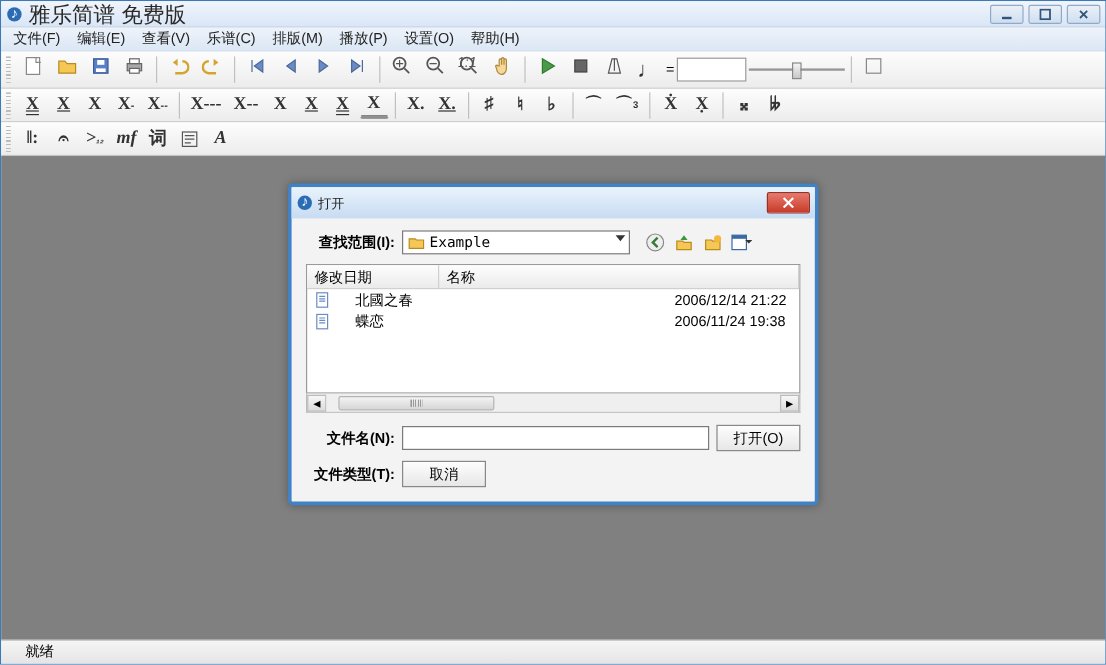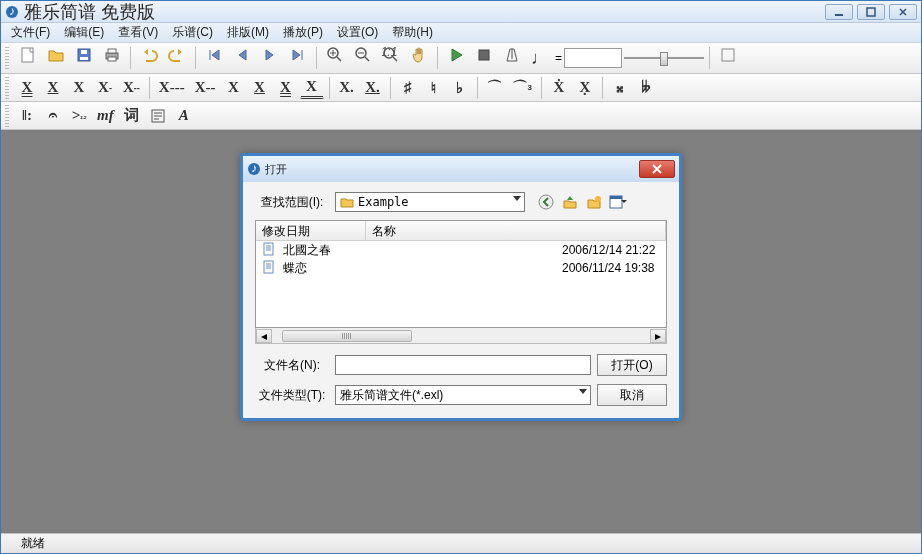--- a/index.html
+++ b/index.html
@@ -32,33 +32,33 @@
 .statusbar .st-left { flex: 1; }
 .statusbar .st-right { padding-right: 20px; margin-top: 48px; }
 
 
 .dialog { position: absolute; left: 240px; top: 153px; width: 442px; border: 3px solid #3f82c8; border-radius: 4px; background: #f3f3f3; box-shadow: 0 0 8px rgba(0,0,0,.3); }
 .dlg-titlebar { height: 26px; background: linear-gradient(#eaf3fc,#c7dbf2); display: flex; align-items: center; padding: 0 4px; }
 .dlg-title { flex: 1; font-size: 11px; color: #1a1a1a; padding-left: 4px; }
 .dlg-close { width: 36px; height: 18px; background: linear-gradient(#e67b6e,#c83a28); border: 1px solid #9c3024; border-radius: 2px; display: flex; align-items: center; justify-content: center; color: #fff; cursor: pointer; }
 .dlg-body { padding: 10px 12px 12px; }
 .row { display: flex; align-items: center; gap: 6px; margin-bottom: 8px; }
-.lbl { width: 74px; text-align: center; }
+.lbl { width: 74px; text-align: right; font-weight: bold; }
 .combo { flex: 1; height: 20px; border: 1px solid #7a7a7a; background: #fff; display: flex; align-items: center; padding: 0 4px; position: relative; }
 .combo .folder-ico { width: 14px; height: 12px; margin-right: 4px; }
 .combo .arrow { position: absolute; right: 3px; top: 3px; width: 0; height: 0; border-left: 4px solid transparent; border-right: 4px solid transparent; border-top: 5px solid #333; }
 .nav-icons { display: flex; gap: 6px; margin-left: 6px; }
 .nav-ico { width: 18px; height: 18px; display: flex; align-items: center; justify-content: center; cursor: pointer; }
 
 .listview { border: 1px solid #9a9a9a; background: #fff; height: 108px; display: flex; flex-direction: column; }
 .lv-header { height: 20px; background: linear-gradient(#fdfdfd,#ebebeb); border-bottom: 1px solid #d0d0d0; display: flex; }
 .lv-header .col { border-right: 1px solid #d0d0d0; padding: 2px 6px; }
 .lv-body { flex: 1; overflow: auto; }
 .lv-row { display: flex; height: 18px; align-items: center; }
-.lv-row .cell { padding: 0 6px; display: flex; gap: 7px; }
+.lv-row .cell { padding: 0 6px; display: flex; align-items: center; gap: 20px; }
 .col-name { width: 300px; }
 .col-date { flex: 1; }
 
 .hscroll { height: 16px; background: #eee; border: 1px solid #bbb; border-top: none; display: flex; align-items: center; margin-bottom: 10px; }
 .hs-btn { width: 16px; height: 14px; background: linear-gradient(#f7f7f7,#dcdcdc); border: 1px solid #bbb; display:flex;align-items:center;justify-content:center; }
 .hs-track { flex: 1; height: 14px; background: #efefef; position: relative; }
 .hs-thumb { position: absolute; left: 10px; width: 130px; height: 12px; top: 1px; background: linear-gradient(#f4f4f4,#d6d6d6); border: 1px solid #b4b4b4; border-radius: 2px; display:flex;align-items:center;justify-content:center; }
 .hs-thumb-grip { width: 10px; height: 6px; background: repeating-linear-gradient(90deg,#999,#999 1px,transparent 1px,transparent 2px); }
 
 .dlg-btn { width: 70px; height: 22px; border: 1px solid #888; background: linear-gradient(#fdfdfd,#e7e7e7); cursor: pointer; }
@@ -387,20 +387,16 @@
       <div class="hs-btn">▸</div>
     </div>
 
     <div class="row">
       <span class="lbl">文件名(N):</span>
       <input class="dlg-text" style="flex: 1 1 0%;" value="">
       <button class="dlg-btn">打开(O)</button>
     </div>
     <div class="row" style="margin-bottom:0">
       <span class="lbl">文件类型(T):</span>
-      <div class="combo">
-        <span>雅乐简谱文件(*.exl)</span>
-        <span class="arrow"></span>
-      </div>
       <button class="dlg-btn">取消</button>
     </div>
   </div>
 </div>
 
 </body></html>

